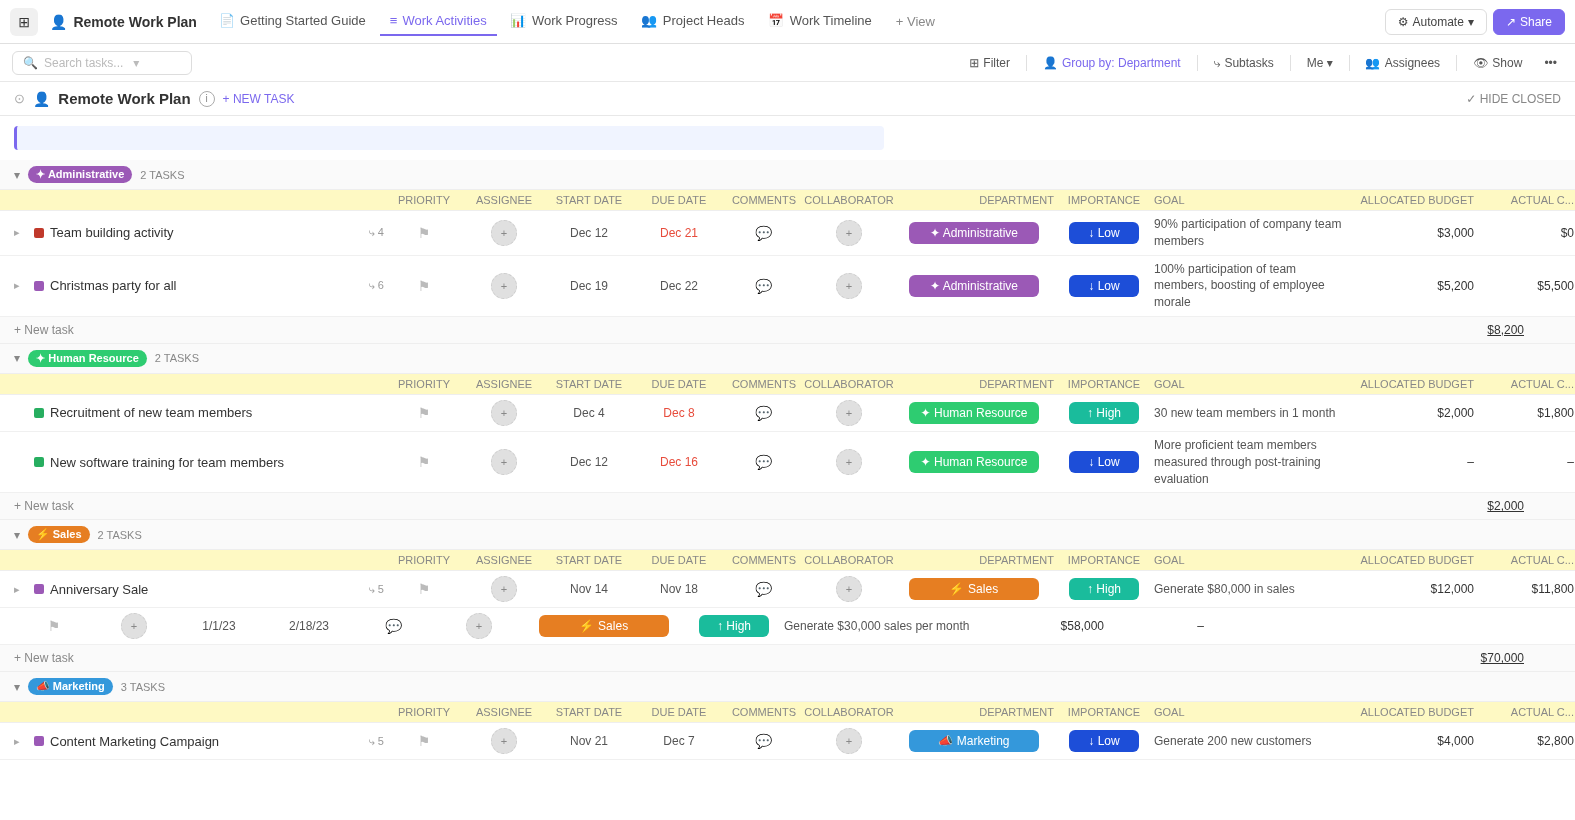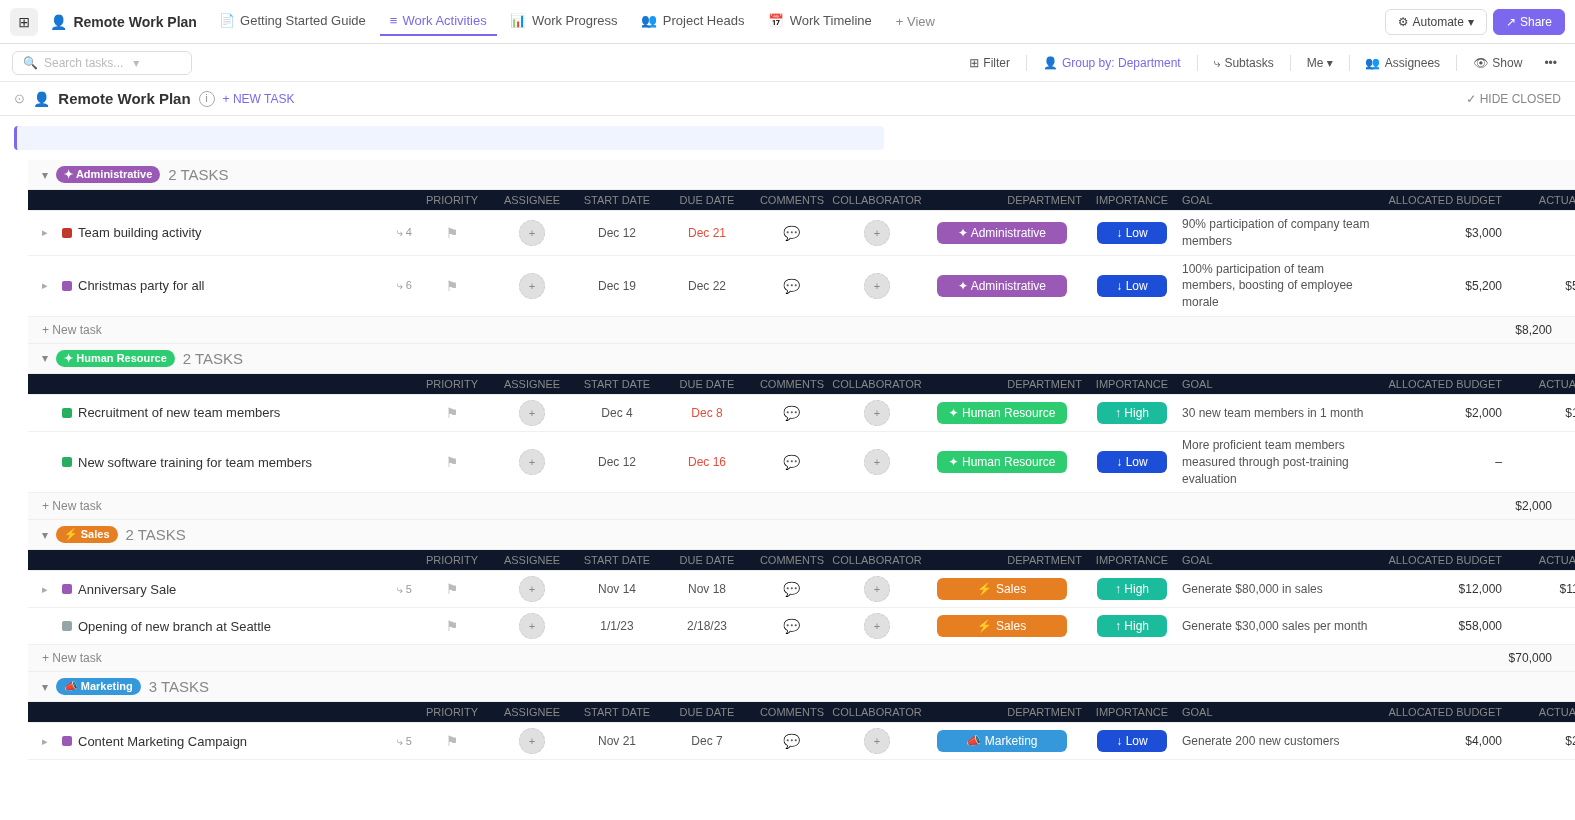--- a/index.html
+++ b/index.html
@@ -35,28 +35,28 @@
     .hide-closed-btn { margin-left: auto; font-size: 12px; color: #888; cursor: pointer; display: flex; align-items: flex-start; gap: 4px; }
 
     
     .description-box { margin: 10px 14px; background: #f0f4ff; border-left: 3px solid #7b68ee; border-radius: 4px; padding: 12px 16px; font-size: 13px; line-height: 1.6; color: #333; max-width: 870px; }
     .description-box b { font-weight: 700; }
     .description-box ul { margin-top: 8px; list-style: none; padding: 0; }
     .description-box ul li { margin-bottom: 4px; }
     .description-box ul li::before { content: '• '; }
 
     
-    .group-section { margin-bottom: 0; margin-left: 28px; }
+    .group-section { margin-bottom: 0; }
     .group-header { display: flex; align-items: center; padding: 6px 14px; gap: 8px; border-bottom: 1px solid #eee; background: #fafafa; min-width: 1560px; }
     .group-toggle { cursor: pointer; color: #888; font-size: 12px; }
     .group-badge { padding: 2px 8px; border-radius: 12px; font-size: 11px; font-weight: 600; color: #fff; }
-    .group-task-count { font-size: 15px; color: #888; }
-
-    
-    .col-headers { display: flex; align-items: center; padding: 4px 14px; border-bottom: 1px solid #eee; font-size: 11px; color: #888; font-weight: 500; background: #0f172a; min-width: 1560px; }
+    .group-task-count { font-size: 11px; color: #888; }
+
+    
+    .col-headers { display: flex; align-items: center; padding: 4px 14px; border-bottom: 1px solid #eee; font-size: 11px; color: #888; font-weight: 500; background: #fef9c3; min-width: 1560px; }
     .col-main { flex: 0 0 370px; }
     .col-priority { flex: 0 0 80px; text-align: center; }
     .col-assignee { flex: 0 0 80px; text-align: center; }
     .col-start { flex: 0 0 90px; text-align: center; }
     .col-due { flex: 0 0 90px; text-align: center; }
     .col-comments { flex: 0 0 80px; text-align: center; }
     .col-collaborator { flex: 0 0 90px; text-align: center; }
     .col-dept { flex: 0 0 160px; text-align: right; }
     .col-importance { flex: 0 0 100px; text-align: center; }
     .col-goal { flex: 0 0 200px; }
@@ -105,21 +105,21 @@
     .imp-badge.low { background: #1d4ed8; color: #fff; }
     .imp-badge.high { background: #1abc9c; color: #fff; }
 
     
     .group-footer { display: flex; align-items: center; padding: 6px 14px; border-bottom: 1px solid #eee; min-width: 1560px; background: #fafafa; }
     .new-task-row { font-size: 12px; color: #888; cursor: pointer; flex: 0 0 370px; }
     .footer-spacer { flex: 0 0 560px; }
     .footer-dept { flex: 0 0 160px; }
     .footer-imp { flex: 0 0 100px; }
     .footer-goal { flex: 0 0 200px; }
-    .footer-budget { flex: 0 0 120px; text-align: right; font-size: 12px; font-weight: 500; color: #333; }
+    .footer-budget { flex: 0 0 120px; text-align: right; font-size: 12px; font-weight: 500; color: #333; text-decoration: underline; }
     .footer-actual { flex: 0 0 100px; text-align: right; font-size: 12px; font-weight: 500; color: #333; }
 
     
     .chevron-down::before { content: '▾'; }
 
     
     .main-content::-webkit-scrollbar { width: 8px; height: 8px; }
     .main-content::-webkit-scrollbar-thumb { background: #ccc; border-radius: 4px; }
   </style>
 </head>
@@ -463,25 +463,20 @@
       </div>
       <div class="task-importance">
         <span class="imp-badge high">↑ High</span>
       </div>
       <div class="task-goal">Generate $80,000 in sales</div>
       <div class="task-budget">$12,000</div>
       <div class="task-actual">$11,800</div>
     </div>
 
     <div class="task-row">
-      <div class="task-main">
-        <span class="task-expand"></span>
-        <span class="task-color" style="background:#95a5a6;"></span>
-        <span class="task-name">Opening of new branch at Seattle</span>
-      </div>
       <div class="task-priority">
         <span class="priority-flag">⚑</span>
       </div>
       <div class="task-assignee">
         <div class="avatar">+</div>
       </div>
       <div class="task-start">1/1/23</div>
       <div class="task-due normal">2/18/23</div>
       <div class="task-comments">
         <span class="comment-icon">💬</span>

